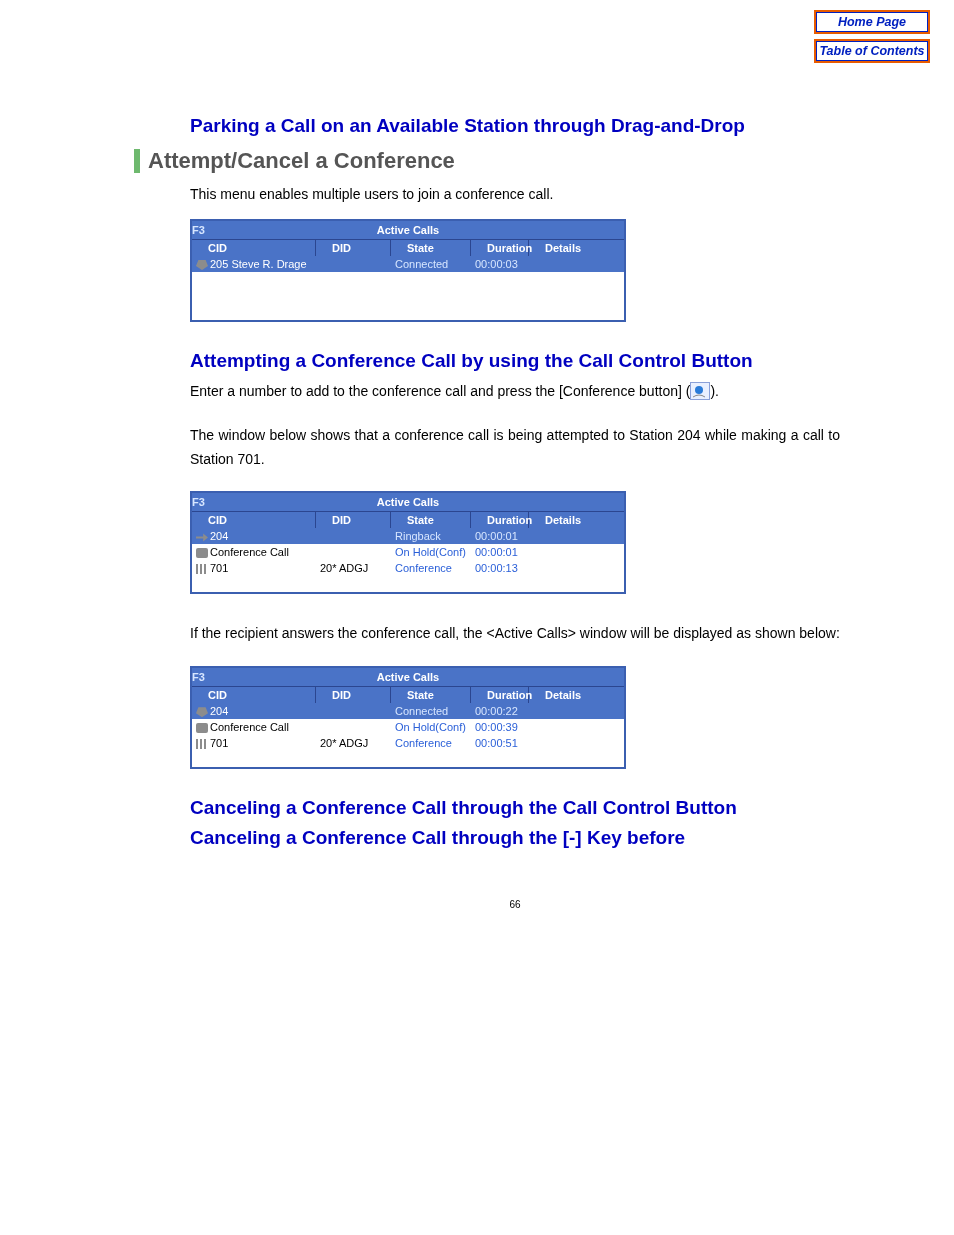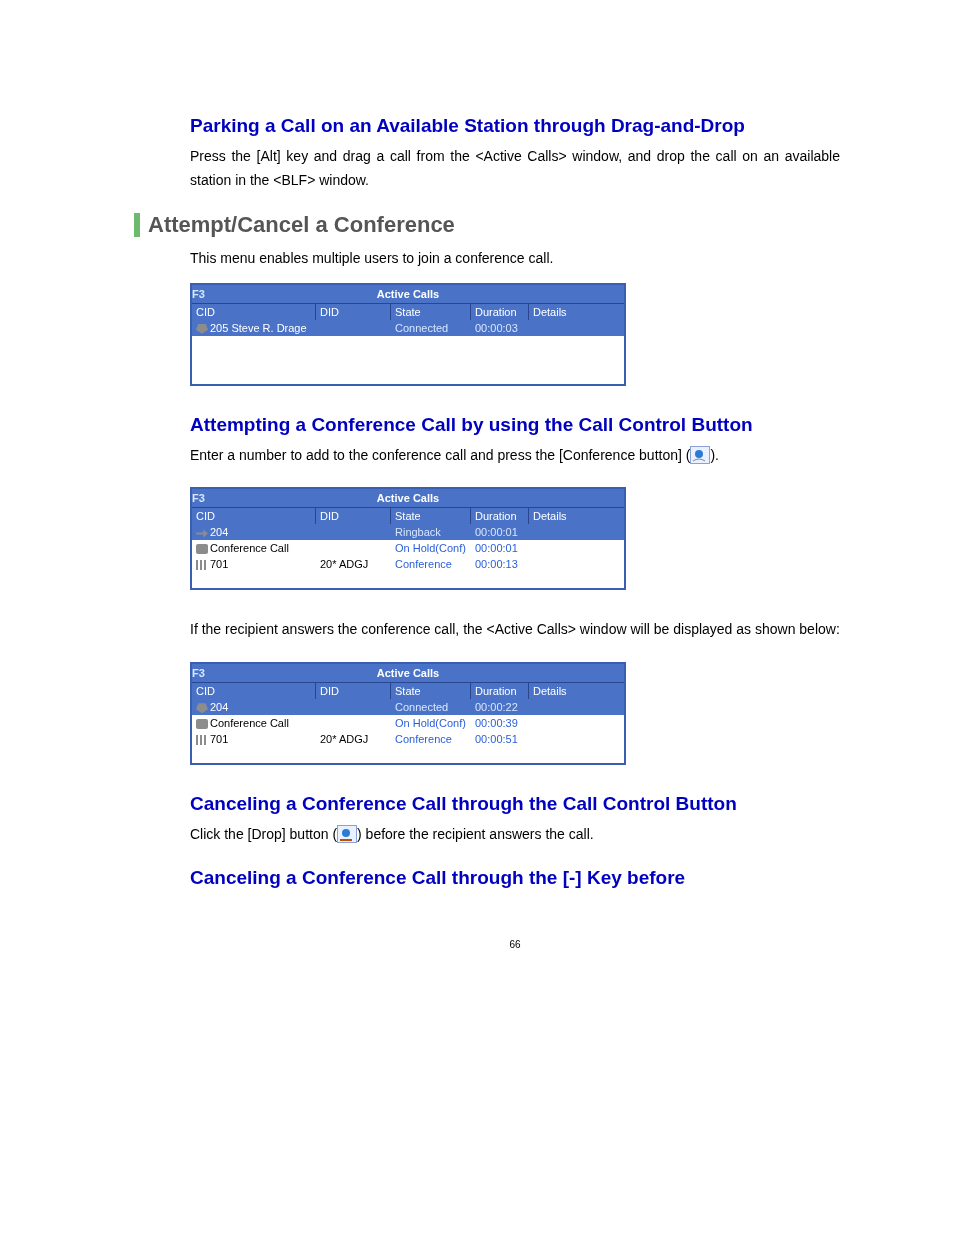--- a/index.html
+++ b/index.html
@@ -76,23 +76,23 @@
     font-weight: bold;
   }
   .ac-header-row {
     display: flex;
     background: #4a73c7;
     color: #fff;
     border-top: 1px solid #2b4690;
   }
   .ac-header-row .hcell {
     border-right: 1px solid #2b4690;
-    padding: 2px 4px;
+    padding: 2px 16px;
     box-sizing: border-box;
-    font-weight: normal;
+    font-weight: bold;
   }
   .ac-body { background: #fff; }
   .ac-row {
     display: flex;
     height: 16px;
     align-items: center;
   }
   .ac-row.selected { background: #4a73c7; color: #fff; }
   .ac-row.selected .bcell { color: #fff; }
   .ac-row.selected .state, .ac-row.selected .dur { color: #d7e6ff; }
@@ -131,25 +131,28 @@
   }
   .inline-icon-box svg { width: 16px; height: 14px; }
 
   .page-num { text-align: center; font-size: 10px; margin-top: 50px; }
 </style>
 </head>
 <body>
 
 <div class="page">
 
+  <div class="nav-buttons">
+    <div class="nav-btn">Home Page</div>
+    <div class="nav-btn">Table of Contents</div>
+  </div>
 
   <div class="content">
 
     <p class="blue-h">Parking a Call on an Available Station through Drag-and-Drop</p>
-    <p class="body-text">Press the [Alt] key and drag a call from the &lt;Active Calls&gt; window, and drop the call on an available station in the &lt;BLF&gt; window.</p>
 
     <div class="major-heading">Attempt/Cancel a Conference</div>
     <p class="body-text" style="margin-bottom:12px">This menu enables multiple users to join a conference call.</p>
 
     <div class="ac-window">
         <div class="ac-titlebar">
           <span class="ac-f3">F3</span>
           <span class="ac-title">Active Calls</span>
         </div>
         <div class="ac-header-row">
@@ -191,20 +194,21 @@
         </div>
       </div>
 
     <p class="blue-h" style="margin-top:28px">Attempting a Conference Call by using the Call Control Button</p>
     <p class="body-text">
       <span>Enter a number to add to the conference call and press the [Conference button] (</span><span class="inline-icon-box"><svg viewBox="0 0 16 14">
             <circle cx="8" cy="5" r="4" fill="#2a7bd8"></circle>
             <path d="M2 12 Q8 8 14 12" stroke="#888" fill="none"></path>
           </svg></span><span>).</span>
     </p>
+    <p class="body-text">The window below shows that a conference call is being attempted to Station 204 while making a call to Station 701.</p>
 
     <div class="ac-window">
         <div class="ac-titlebar">
           <span class="ac-f3">F3</span>
           <span class="ac-title">Active Calls</span>
         </div>
         <div class="ac-header-row">
           <div class="hcell col-cid">CID</div>
           <div class="hcell col-did">DID</div>
           <div class="hcell col-state">State</div>
@@ -283,24 +287,18 @@
             <div class="bcell col-cid"></div>
             <div class="bcell col-did"></div>
             <div class="bcell col-state"></div>
             <div class="bcell col-dur"></div>
             <div class="bcell col-det"></div>
           </div>
         </div>
       </div>
 
     <p class="blue-h" style="margin-top:28px">Canceling a Conference Call through the Call Control Button</p>
-    <p class="body-text">
-      <span>Click the [Drop] button (</span><span class="inline-icon-box"><svg viewBox="0 0 16 14">
-            <circle cx="8" cy="5" r="4" fill="#2a7bd8"></circle>
-            <path d="M2 12 L14 12" stroke="#c05000" stroke-width="2"></path>
-          </svg></span><span>) before the recipient answers the call.</span>
-    </p>
 
     <p class="blue-h">Canceling a Conference Call through the [-] Key before</p>
 
     <div class="page-num">66</div>
   </div>
 </div>
 
 </body></html>

